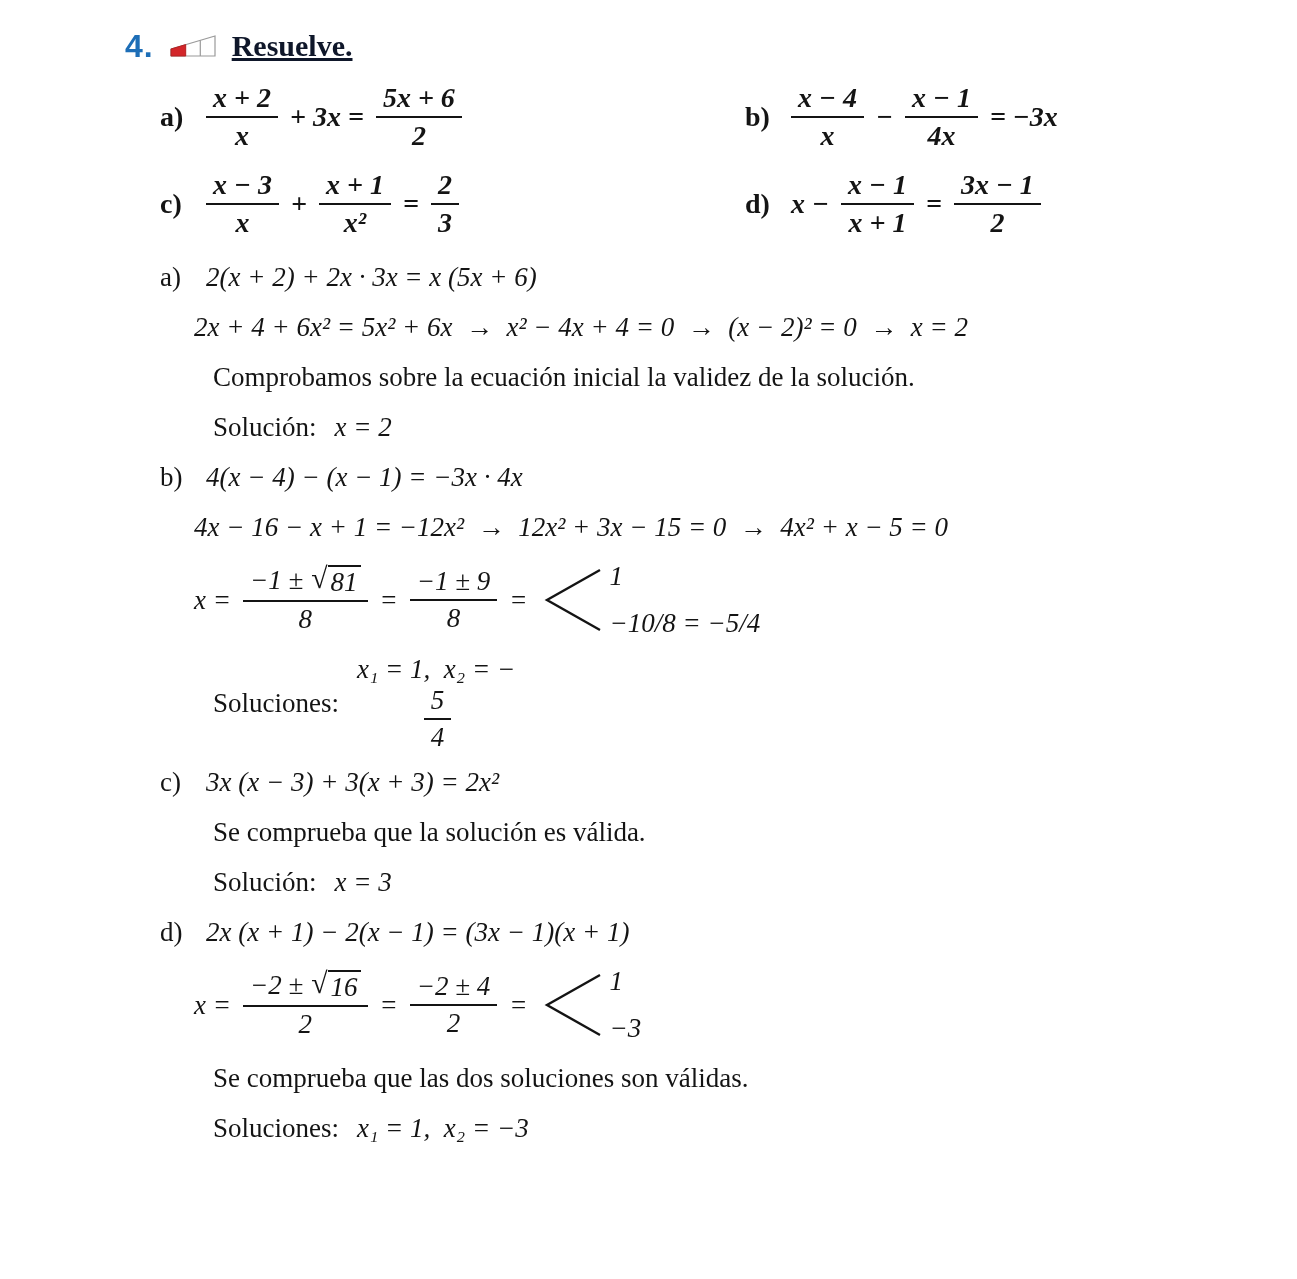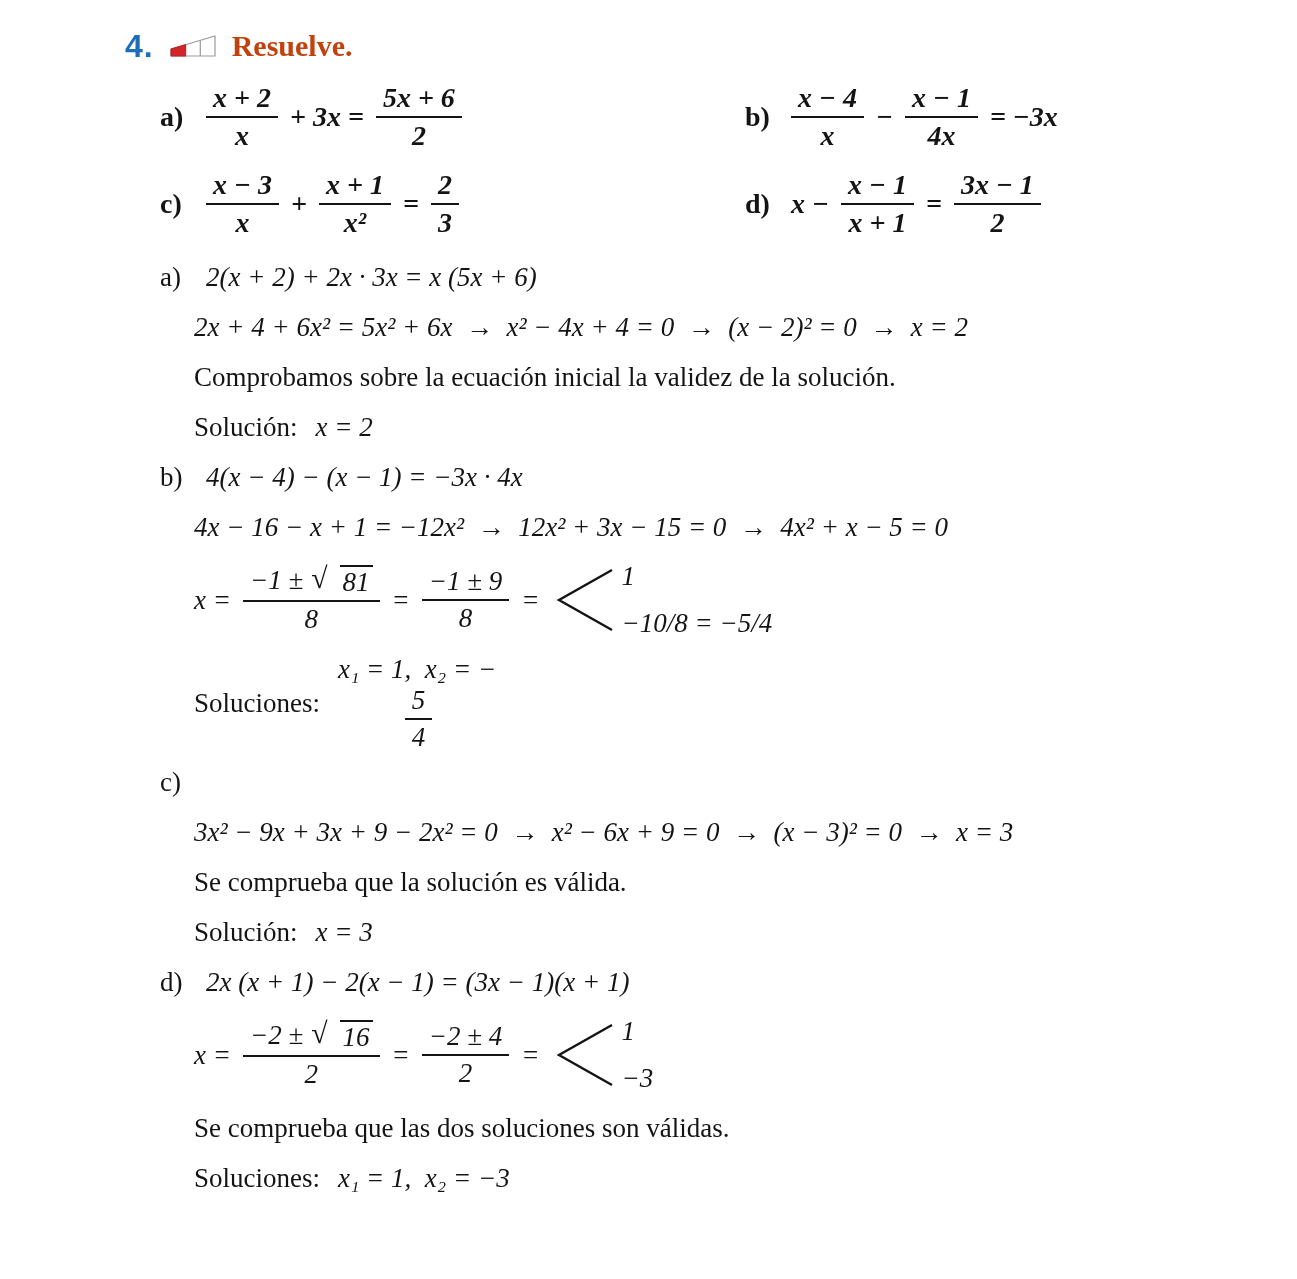--- a/index.html
+++ b/index.html
@@ -9,45 +9,45 @@
     color:#141414;
   }
   .page{padding:24px 40px 0 125px;}
 
   
   .header{display:flex;align-items:center;gap:16px;height:44px;}
   .ex-num{
     font-family:"Liberation Sans","DejaVu Sans",sans-serif;
     font-weight:bold;font-size:32px;color:#1d6eb7;letter-spacing:1px;
   }
-  .ex-title{font-weight:bold;font-size:30px;color:#c2410c;}
+  .ex-title{font-weight:bold;font-size:30px;color:#0f172a;text-decoration:underline;}
   .diff-icon{display:inline-block;}
 
   
   .eq-grid{
     display:grid;grid-template-columns:585px auto;
     row-gap:4px;margin-top:10px;padding-left:35px;
   }
   .eq-grid .row1{min-height:78px;}
   .eq-grid .row2{min-height:88px;}
   .eq{display:flex;align-items:center;gap:12px;font-size:28px;font-weight:bold;}
   .eq .eq-lbl{width:34px;flex-shrink:0;}
   .math{font-style:italic;white-space:pre-wrap;}
-  .text{white-space:pre-wrap;}
+  .text{white-space:pre-wrap;margin-left:19px;}
 
   
   .frac{display:inline-flex;flex-direction:column;align-items:center;vertical-align:middle;line-height:1.15;}
   .frac .num{border-bottom:2.5px solid currentColor;padding:0 7px 2px 7px;text-align:center;}
   .frac .den{padding-top:2px;text-align:center;}
   .sol .frac .num{border-bottom-width:2px;}
 
   
   .sqrt{display:inline-flex;align-items:flex-start;margin-left:8px;}
   .sqrt .sign{font-style:normal;font-size:1.1em;line-height:1;transform:translateY(-1px);}
-  .sqrt .radicand{border-top:2px solid currentColor;line-height:1.15;padding:0 3px;margin-left:12px;}
+  .sqrt .radicand{border-top:2px solid currentColor;line-height:1.15;padding:0 3px;}
 
   
   .sols{margin-top:10px;padding-left:35px;font-size:27px;}
   .line{display:flex;align-items:center;gap:12px;min-height:38px;margin-bottom:12px;}
   .line.indent{margin-left:34px;}
   .sol-lbl{width:34px;flex-shrink:0;font-style:normal;}
   .line.quad{min-height:84px;}
   .line.result-frac{min-height:64px;margin-bottom:10px;}
   .result-lbl{margin-right:6px;}
 
@@ -191,23 +191,21 @@
             <span class="num math">5</span>
             <span class="den math">4</span>
           </span>
         </span>
       </div>
     </div>
 
     <div class="sol">
       <div class="line">
         <span class="sol-lbl">c)</span>
-      </div>
-      <div class="line indent">
-        <span class="math">3x² − 9x + 3x + 9 − 2x² = 0  →  x² − 6x + 9 = 0  →  (x − 3)² = 0  →  x = 3</span>
+        <span class="math">3x (x − 3) + 3(x + 3) = 2x²</span>
       </div>
       <div class="line indent">
         <span class="text">Se comprueba que la solución es válida.</span>
       </div>
       <div class="line indent">
         <span class="text result-lbl">Solución:</span>
         <span class="math">x = 3</span>
       </div>
     </div>
 

